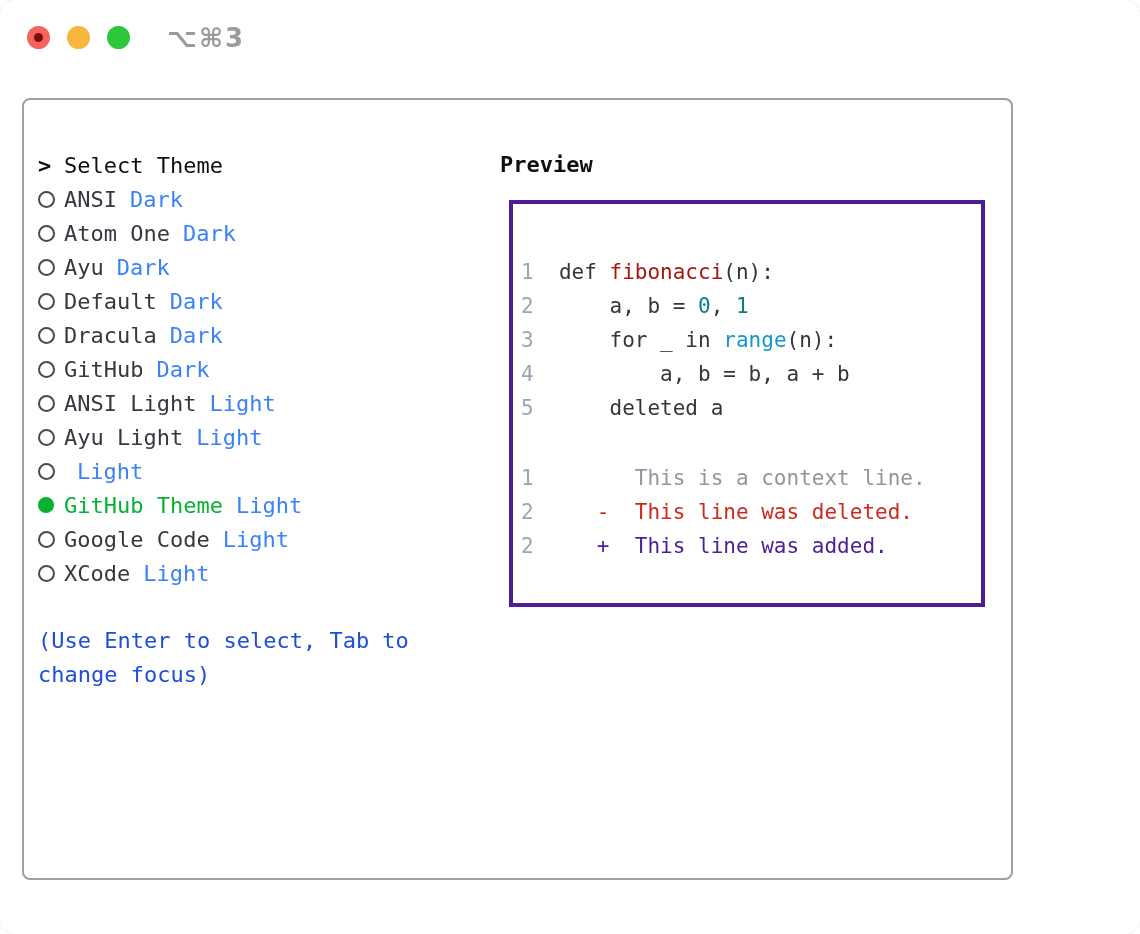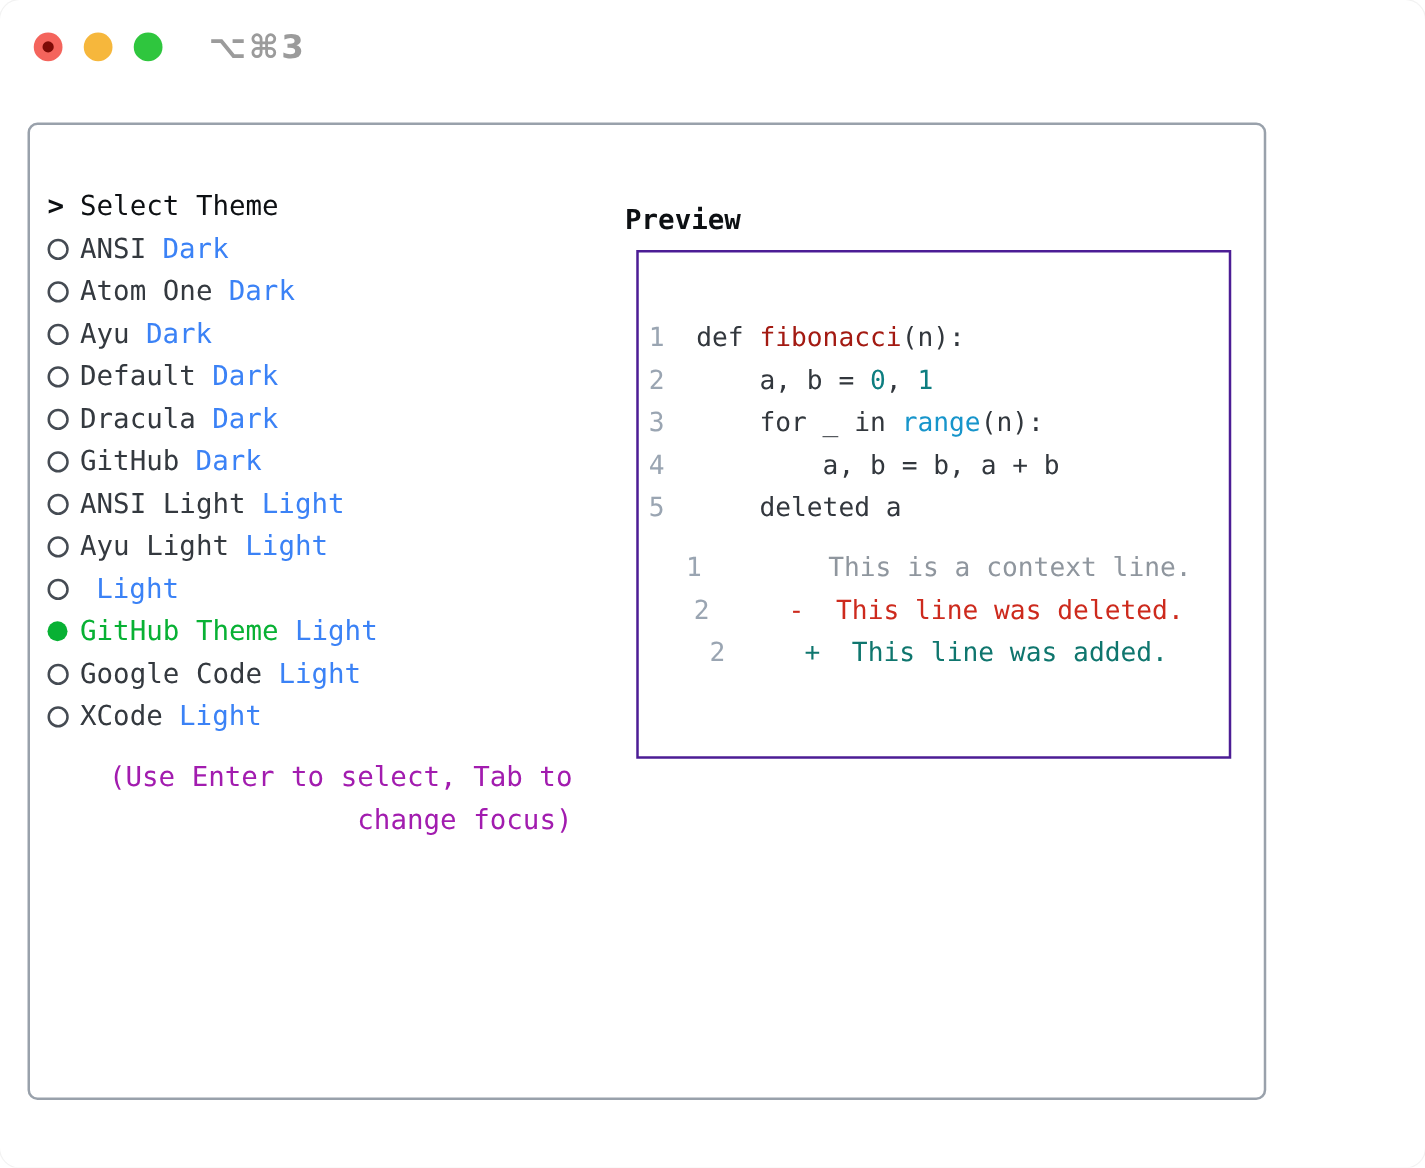--- a/index.html
+++ b/index.html
@@ -32,38 +32,38 @@
   .gutter{width:26px;height:34px;display:flex;align-items:center;flex:none;}
   .prompt{font-weight:bold;color:#0d1013;font-size:22px;}
   .hdr{font-weight:normal;color:#0d1013;}
   .hdr2{color:#0d1013;}
   .bullet{width:13px;height:13px;border:2.5px solid #454b53;border-radius:50%;box-sizing:content-box;}
   .bullet.on{width:16px;height:16px;border:none;background:#08b134;}
   .opt-name{color:#34393f;}
   .option.selected .opt-name{color:#08b134;}
   .opt-variant{color:#3b82f6;margin-left:13px;}
   .apply-section{margin-top:34px;}
-  .hint{margin-top:16px;width:420px;font-size:22px;line-height:34px;color:#a21caf;text-align:right;}
+  .hint{margin-top:34px;width:420px;font-size:22px;line-height:34px;color:#1d4ed8;}
   
-  .preview-title{position:absolute;left:476px;top:60px;height:34px;line-height:34px;font-size:22px;font-weight:bold;color:#0d1013;}
+  .preview-title{position:absolute;left:476px;top:48px;height:34px;line-height:34px;font-size:22px;font-weight:bold;color:#0d1013;}
   .preview-box{
     position:absolute;left:485px;top:100px;width:476px;height:407px;
-    box-sizing:border-box;border:2px solid #4c1d95;background:#fff;
+    box-sizing:border-box;border:4px solid #4c1d95;background:#fff;
     padding:51px 0 0 8px;overflow:hidden;
   }
   .cl{height:34px;line-height:34px;font-size:21px;white-space:pre;color:#32373d;}
   .ln{color:#9aa5b2;}
   .tk-c{color:#32373d;}
   .tk-f{color:#a31a12;}
   .tk-n{color:#0d7e80;}
   .tk-b{color:#1795cb;}
-  .diff-block{margin-top:14px;text-align:center;}
+  .diff-block{margin-top:36px;}
   .dl-context{color:#8f969e;}
   .dl-deleted{color:#cd2a1d;}
-  .dl-added{color:#0f766e;}
+  .dl-added{color:#4c1d95;}
 </style>
 </head>
 <body>
 
 <div class="window">
 
   <div class="titlebar">
     <div class="lights">
       <div class="light light-close"></div>
       <div class="light light-min"></div>

